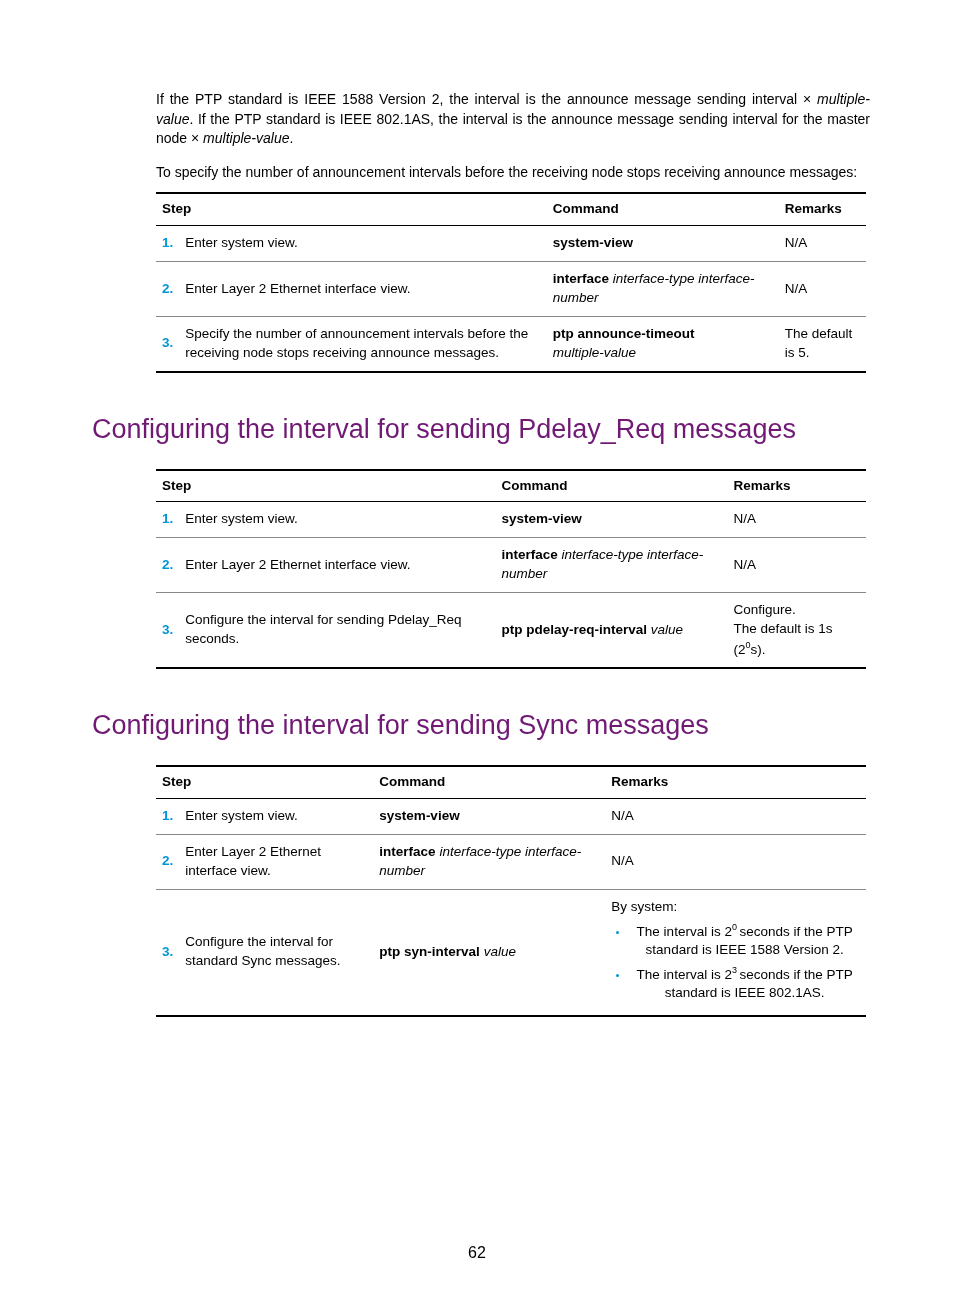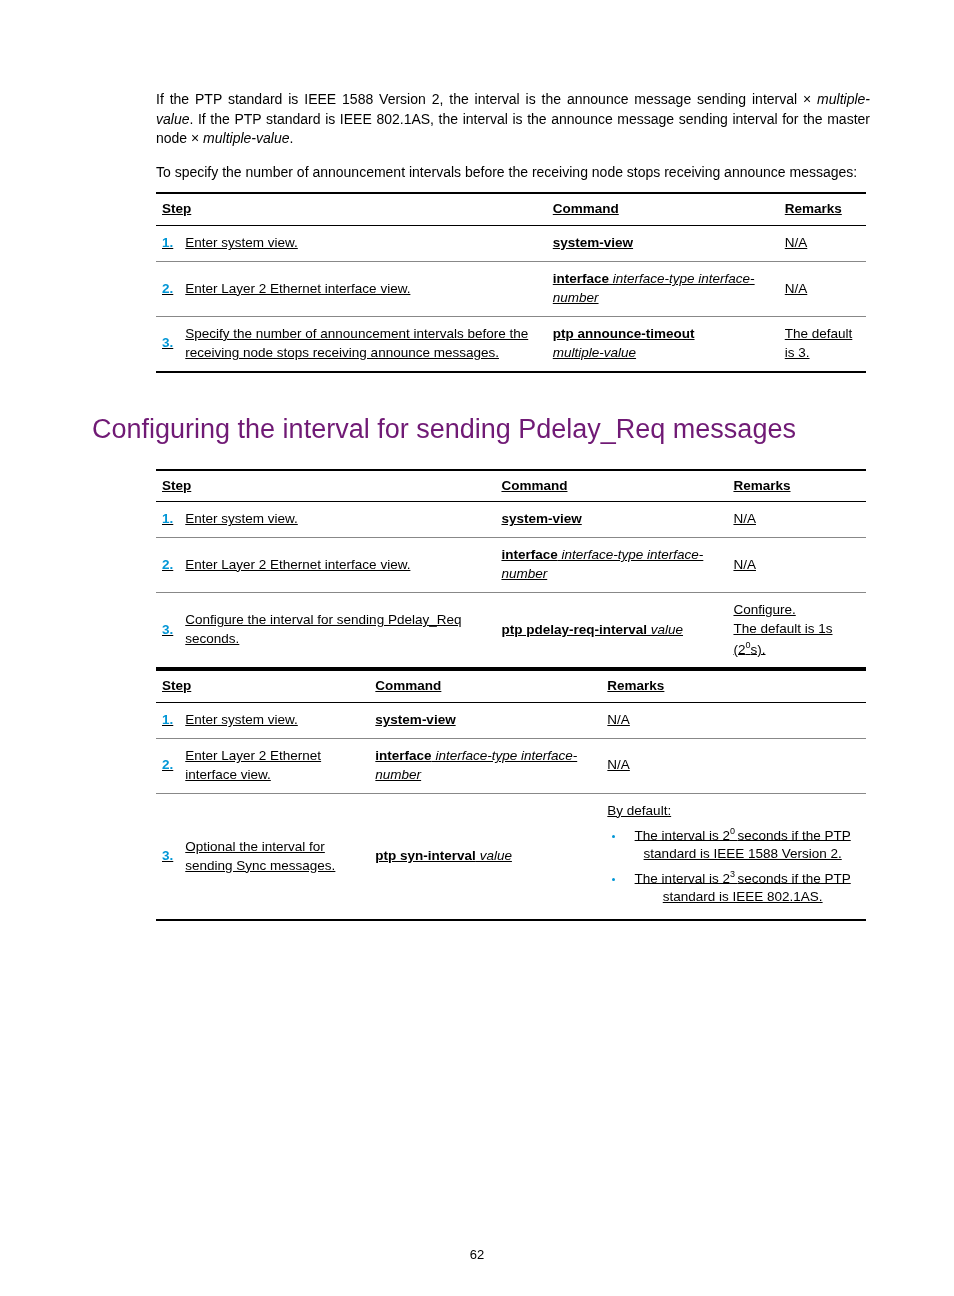--- a/index.html
+++ b/index.html
@@ -32,21 +32,20 @@
     color: #701a75;
     font-size: 27px;
     margin: 38px 0 20px 0;
     padding-left: 0;
   }
   table.steps {
     width: 710px;
     margin-left: 64px;
     border-collapse: collapse;
     font-size: 13.5px;
-    text-decoration: underline;
   }
   table.steps thead th {
     text-align: left;
     font-weight: bold;
     padding: 6px 6px 6px 6px;
     border-top: 2px solid #000;
     border-bottom: 1.5px solid #000;
     vertical-align: bottom;
   }
   table.steps th.step-col { width: 40px; padding-left:6px; }
@@ -86,21 +85,21 @@
     color: #0096d6;
     font-size: 11px;
   }
   .sup { font-size: 9px; vertical-align: super; }
   .pagenum {
     position: absolute;
     bottom: 32px;
     left: 0;
     width: 100%;
     text-align: center;
-    font-size: 13px;
+    font-size: 16px;
   }
 </style>
 </head>
 <body>
 
 <div class="page">
 
   <div class="intro">
     <p>
       <span>If the PTP standard is IEEE 1588 Version 2, the interval is the announce message sending interval × </span><span class="i">multiple-value</span><span>. If the PTP standard is IEEE 802.1AS, the interval is the announce message sending interval for the master node × </span><span class="i">multiple-value</span><span>.</span>
@@ -126,21 +125,21 @@
       <tr>
         <td class="step-num">2.</td>
         <td class="desc">Enter Layer 2 Ethernet interface view.</td>
         <td class="cmd"><span class="b">interface</span><span class="i"> interface-type interface-number</span></td>
         <td class="rem">N/A</td>
       </tr>
       <tr>
         <td class="step-num">3.</td>
         <td class="desc">Specify the number of announcement intervals before the receiving node stops receiving announce messages.</td>
         <td class="cmd"><span class="b">ptp announce-timeout</span><br><span class="i">multiple-value</span></td>
-        <td class="rem">The default is 3.</td>
+        <td class="rem">The default is 5.</td>
       </tr>
     </tbody>
   </table>
 
   <h2 class="section">Configuring the interval for sending Pdelay_Req messages</h2>
 
   <table class="steps">
     <thead>
       <tr>
         <th class="step-col" colspan="2">Step</th>
@@ -166,20 +165,21 @@
         <td class="desc">Configure the interval for sending Pdelay_Req seconds.</td>
         <td class="cmd"><span class="b">ptp pdelay-req-interval</span><span class="i"> value</span></td>
         <td class="rem">
           <div>Configure.</div>
           <div><span>The default is 1s (2</span><span class="sup">0</span><span>s).</span></div>
         </td>
       </tr>
     </tbody>
   </table>
 
+  <h2 class="section">Configuring the interval for sending Sync messages</h2>
 
   <table class="steps">
     <thead>
       <tr>
         <th class="step-col" colspan="2">Step</th>
         <th class="cmd-col">Command</th>
         <th class="rem-col">Remarks</th>
       </tr>
     </thead>
     <tbody>
@@ -190,24 +190,24 @@
         <td class="rem">N/A</td>
       </tr>
       <tr>
         <td class="step-num">2.</td>
         <td class="desc">Enter Layer 2 Ethernet interface view.</td>
         <td class="cmd"><span class="b">interface</span><span class="i"> interface-type interface-number</span></td>
         <td class="rem">N/A</td>
       </tr>
       <tr>
         <td class="step-num" style="vertical-align:middle;">3.</td>
-        <td class="desc" style="vertical-align:middle;">Optional the interval for sending Sync messages.</td>
+        <td class="desc" style="vertical-align:middle;">Configure the interval for standard Sync messages.</td>
         <td class="cmd"><span class="b">ptp syn-interval</span><span class="i"> value</span></td>
         <td class="rem">
-          <div>By default:</div>
+          <div>By system:</div>
           <ul class="remarks-list">
             <li><span>The interval is 2</span><span class="sup">0 </span><span>seconds if the PTP standard is IEEE 1588 Version 2.</span></li>
             <li><span>The interval is 2</span><span class="sup">3 </span><span>seconds if the PTP standard is IEEE 802.1AS.</span></li>
           </ul>
         </td>
       </tr>
     </tbody>
   </table>
 
   <div class="pagenum">62</div>

